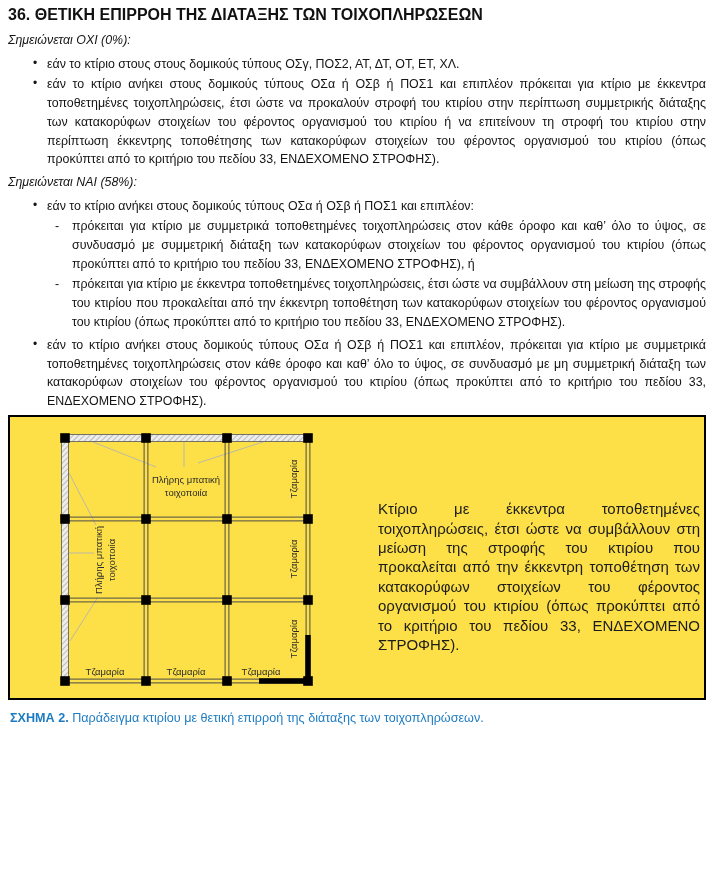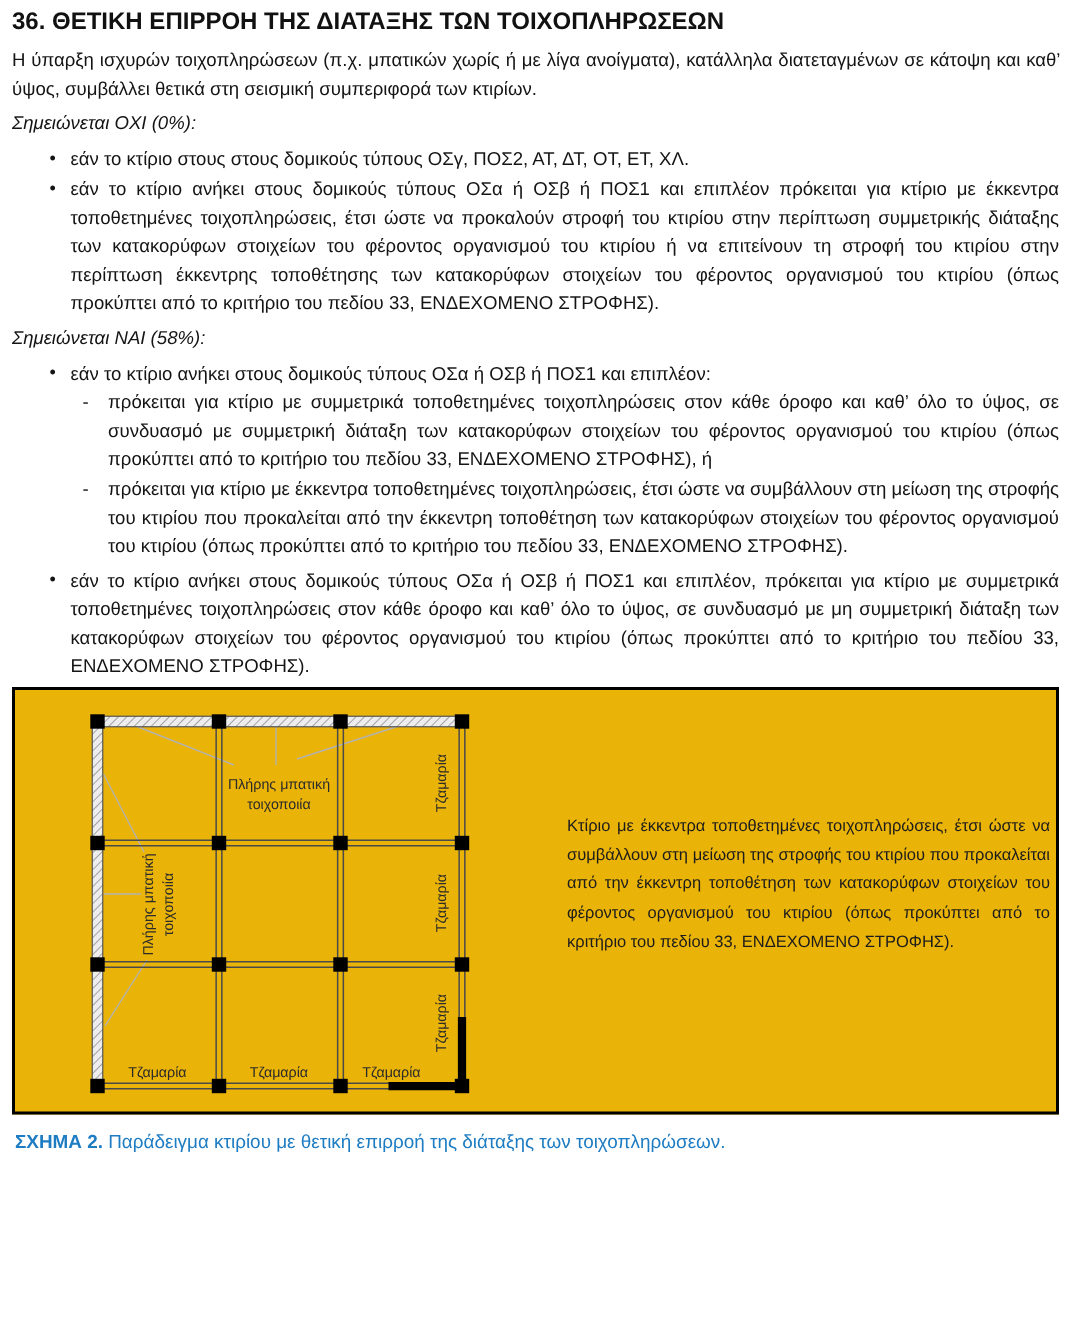--- a/index.html
+++ b/index.html
@@ -15,39 +15,38 @@
   }
   p.para{margin:0 0 4.5px 0;text-align:justify;}
   p.heading-line{margin:0 0 5px 0;text-align:left;font-style:italic;}
   .list{margin:0 0 4px 0;}
   .li{position:relative;padding-left:39px;padding-right:1px;margin:0 0 1px 0;text-align:justify;}
   .li .mark{position:absolute;left:25px;top:-1px;font-size:12px;}
   .sli{position:relative;padding-left:64px;padding-right:1px;margin:0 0 1px 0;text-align:justify;}
   .sli .mark{position:absolute;left:47px;top:0;}
   .figure-box{
     position:relative;margin:2px 0 0 0;width:694px;height:281px;
-    border:2px solid #000;background:#eab308;
+    border:2px solid #000;background:#fde047;
   }
   .plan-svg{position:absolute;left:46px;top:12px;}
   .fig-side-text{
     position:absolute;left:368px;top:82px;width:322px;
-    text-align:justify;font-size:11px;line-height:19.4px;color:#1c1c1c;
+    text-align:justify;font-size:15px;line-height:19.4px;color:#1c1c1c;
   }
   .caption{margin:9px 0 0 2px;font-size:12.6px;color:#1e7cc2;text-align:left;}
   .caption .cap-label{font-weight:bold;}
   svg text{font-family:"Liberation Sans","DejaVu Sans",sans-serif;font-size:9.5px;fill:#2b2b2b;}
 </style>
 </head>
 <body>
 
 <div class="page">
 
   <h1 class="doc-title">36. ΘΕΤΙΚΗ ΕΠΙΡΡΟΗ ΤΗΣ ΔΙΑΤΑΞΗΣ ΤΩΝ ΤΟΙΧΟΠΛΗΡΩΣΕΩΝ</h1>
 
-  <p class="para">Η ύπαρξη ισχυρών τοιχοπληρώσεων (π.χ. μπατικών χωρίς ή με λίγα ανοίγματα), κατάλληλα διατεταγμένων σε κάτοψη και καθ’ ύψος, συμβάλλει θετικά στη σεισμική συμπεριφορά των κτιρίων.</p>
 
   <p class="heading-line">Σημειώνεται ΟΧΙ (0%):</p>
 
   <div class="list">
     <div class="li">
       <span class="mark">•</span>
       <span>εάν το κτίριο στους στους δομικούς τύπους ΟΣγ, ΠΟΣ2, ΑΤ, ΔΤ, ΟΤ, ΕΤ, ΧΛ.</span>
     </div>
     <div class="li">
       <span class="mark">•</span>

